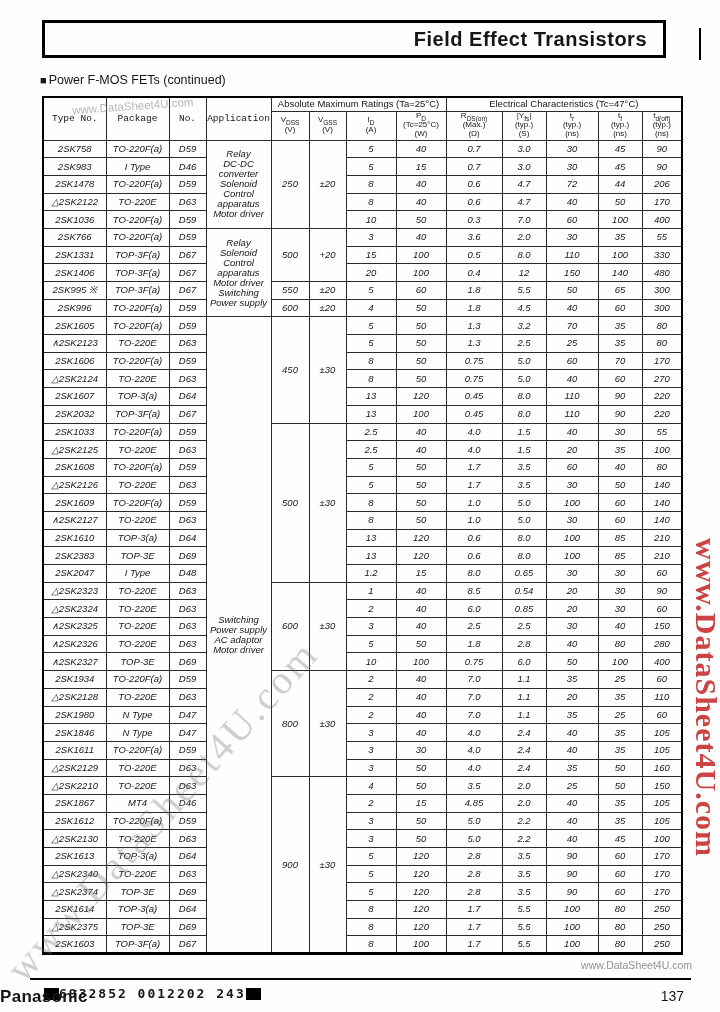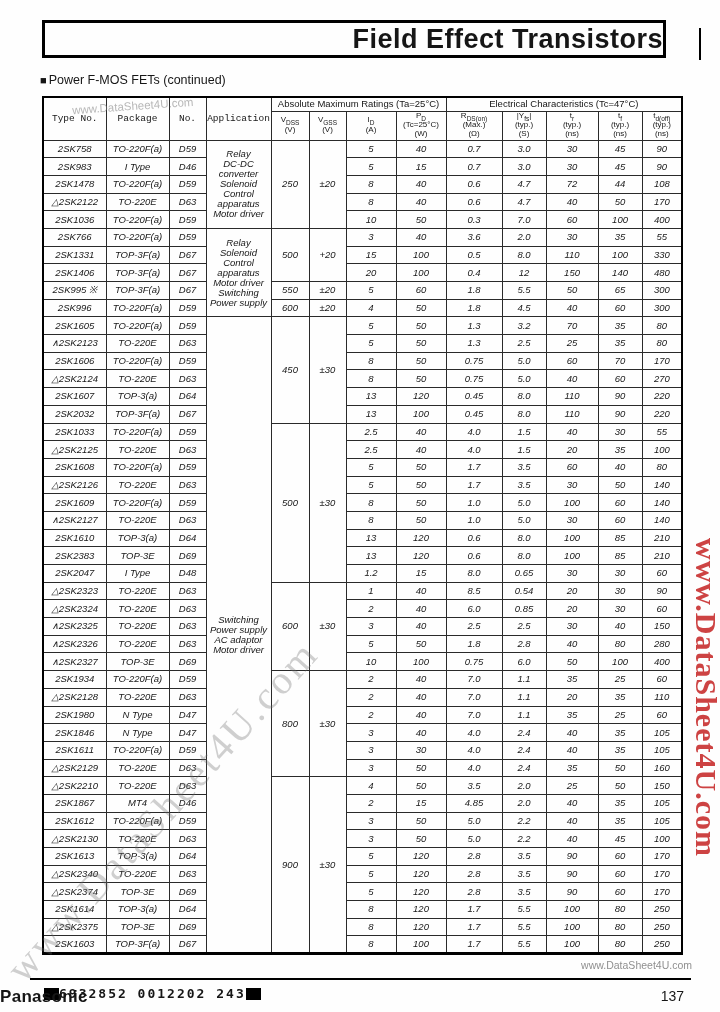--- a/index.html
+++ b/index.html
@@ -6,21 +6,21 @@
   body{
     width:720px;height:1012px;position:relative;overflow:hidden;
     background:#fefefe;color:#161616;
     font-family:"Liberation Sans",sans-serif;
   }
   .title-box{
     position:absolute;left:42px;top:20px;width:624px;height:38px;
     border:3px solid #000;box-sizing:border-box;text-align:right;
   }
   .title-box .t{
-    font-size:27px;font-weight:bold;line-height:33px;padding-right:0;
+    font-size:20px;font-weight:bold;line-height:33px;padding-right:16px;
     letter-spacing:.5px;display:inline-block;
   }
   .title-tick{position:absolute;left:699px;top:28px;width:2px;height:32px;background:#000;}
   .section-title{position:absolute;left:40px;top:73px;font-size:12.5px;font-weight:normal;}
   .section-title .sq{font-size:11px;margin-right:2px;}
 
   table.fet{
     position:absolute;left:42px;top:96px;width:639px;
     border-collapse:collapse;table-layout:fixed;
     border:2px solid #000;border-bottom:3px solid #000;
@@ -145,21 +145,21 @@
       <tr>
         <td class="c-type">2SK1478</td>
         <td class="c-pkg">TO-220F(a)</td>
         <td class="c-no">D59</td>
         <td class="c-num">8</td>
         <td class="c-num">40</td>
         <td class="c-num">0.6</td>
         <td class="c-num">4.7</td>
         <td class="c-num">72</td>
         <td class="c-num">44</td>
-        <td class="c-num">108</td>
+        <td class="c-num">206</td>
       </tr>
       <tr>
         <td class="c-type">△2SK2122</td>
         <td class="c-pkg">TO-220E</td>
         <td class="c-no">D63</td>
         <td class="c-num">8</td>
         <td class="c-num">40</td>
         <td class="c-num">0.6</td>
         <td class="c-num">4.7</td>
         <td class="c-num">40</td>

